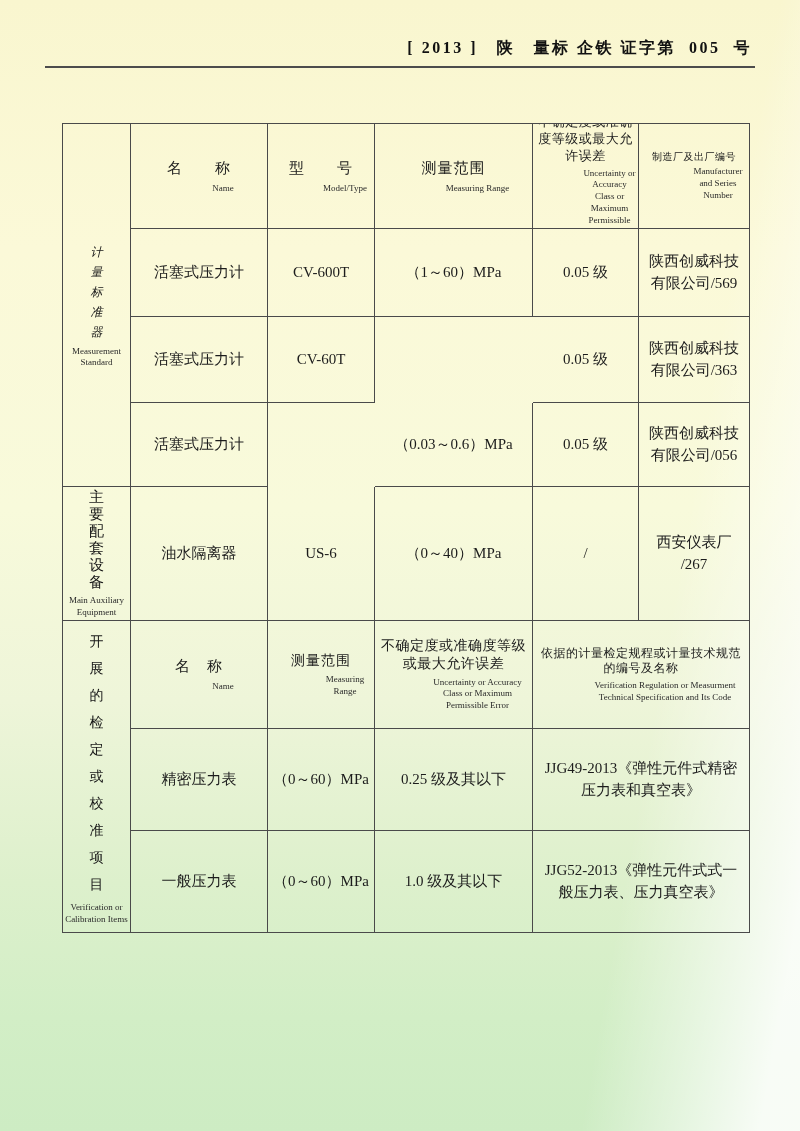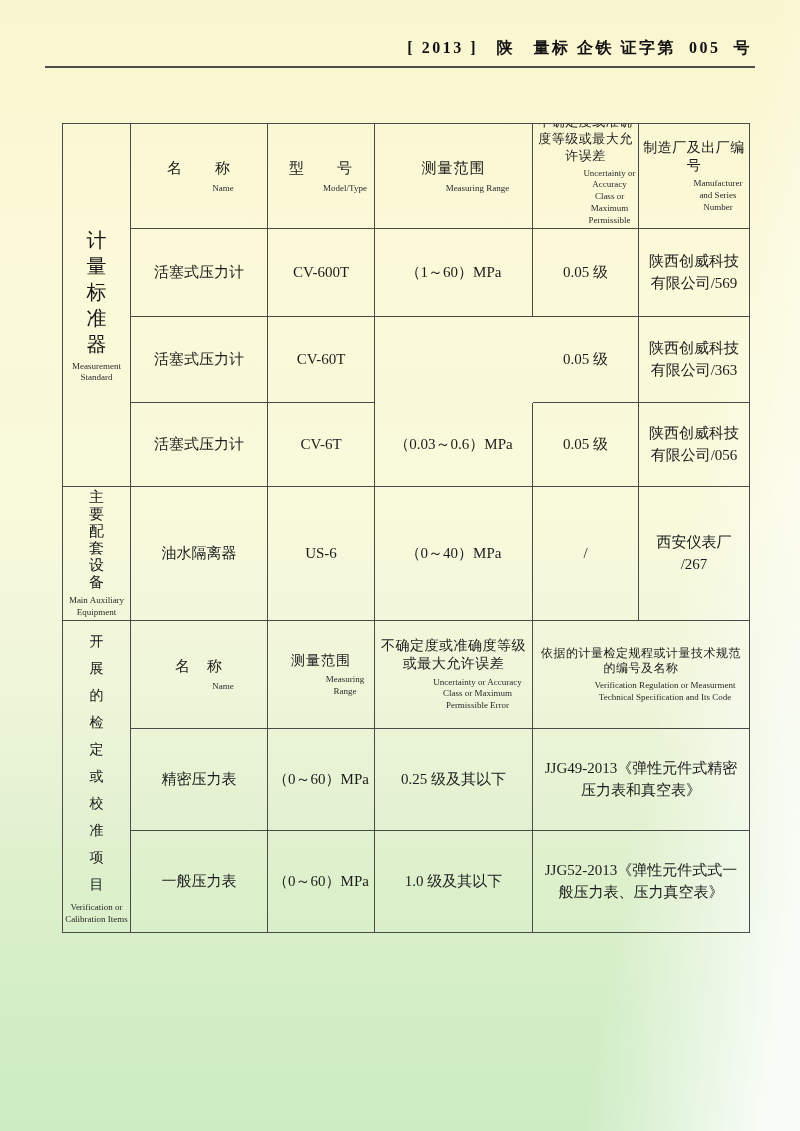--- a/index.html
+++ b/index.html
@@ -38,21 +38,21 @@
     display:flex; flex-direction:column; align-items:center; justify-content:center;
     text-align:center; overflow:hidden;
   }
   .zh-lg { font-size:15px; letter-spacing:1px; line-height:1.45; }
   .zh-sm { font-size:13px; letter-spacing:0.5px; line-height:1.3; padding:0 3px; }
   .en-sm { font-size:9px; line-height:1.3; color:#2a2a2a; margin-top:3px; padding:0 2px;margin-left:48px; }
   .val   { font-size:15px; line-height:1.45; padding:2px 5px; }
 
   
   .v-zh { width:1.1em; word-break:break-all; text-align:center; font-weight:500; color:#161616; }
-  .v-a  { font-size:20px; line-height:26px; }
+  .v-a  { font-size:12px; line-height:20px;font-style:italic; }
   .v-b  { font-size:15px; line-height:17px; }
   .v-c  { font-size:14px; line-height:27px; }
   .v-en { font-size:9px; line-height:1.25; color:#2a2a2a; margin-top:4px; padding:0 2px; }
 </style>
 </head>
 <body>
 
 <div class="page">
 
   <div class="cert-no">[ 2013 ]　陕　量标 企铁 证字第  005  号</div>
@@ -83,37 +83,36 @@
     </div>
     <div class="cell" style="grid-area:1/4/2/5">
       <div class="zh-lg">测量范围</div>
       <div class="en-sm">Measuring Range</div>
     </div>
     <div class="cell" style="grid-area:1/5/2/6">
       <div class="zh-sm">不确定度或准确度等级或最大允许误差</div>
       <div class="en-sm">Uncertainty or Accuracy Class or Maximum Permissible Error</div>
     </div>
     <div class="cell" style="grid-area:1/6/2/7">
-      <div class="zh-sm" style="font-size:14px">制造厂及出厂编号</div>
+      <div class="zh-sm" style="font-size:10px">制造厂及出厂编号</div>
       <div class="en-sm">Manufacturer and Series Number</div>
     </div>
 
     <div class="cell val" style="grid-area:2/2/3/3">活塞式压力计</div>
     <div class="cell val" style="grid-area:2/3/3/4">CV-600T</div>
     <div class="cell val" style="grid-area:2/4/3/5">（1～60）MPa</div>
     <div class="cell val" style="grid-area:2/5/3/6">0.05 级</div>
     <div class="cell val" style="grid-area:2/6/3/7">陕西创威科技有限公司/569</div>
 
     <div class="cell val" style="grid-area:3/2/4/3">活塞式压力计</div>
     <div class="cell val" style="grid-area:3/3/4/4">CV-60T</div>
     <div class="cell val" style="grid-area:3/5/4/6">0.05 级</div>
     <div class="cell val" style="grid-area:3/6/4/7">陕西创威科技有限公司/363</div>
 
     <div class="cell val" style="grid-area:4/2/5/3">活塞式压力计</div>
-    <div class="cell val" style="grid-area:4/3/5/4">CV-6T</div>
     <div class="cell val" style="grid-area:4/4/5/5">（0.03～0.6）MPa</div>
     <div class="cell val" style="grid-area:4/5/5/6">0.05 级</div>
     <div class="cell val" style="grid-area:4/6/5/7">陕西创威科技有限公司/056</div>
 
     <div class="cell val" style="grid-area:5/2/6/3">油水隔离器</div>
     <div class="cell val" style="grid-area:5/3/6/4">US-6</div>
     <div class="cell val" style="grid-area:5/4/6/5">（0～40）MPa</div>
     <div class="cell val" style="grid-area:5/5/6/6">/</div>
     <div class="cell val" style="grid-area:5/6/6/7">西安仪表厂 /267</div>
 

